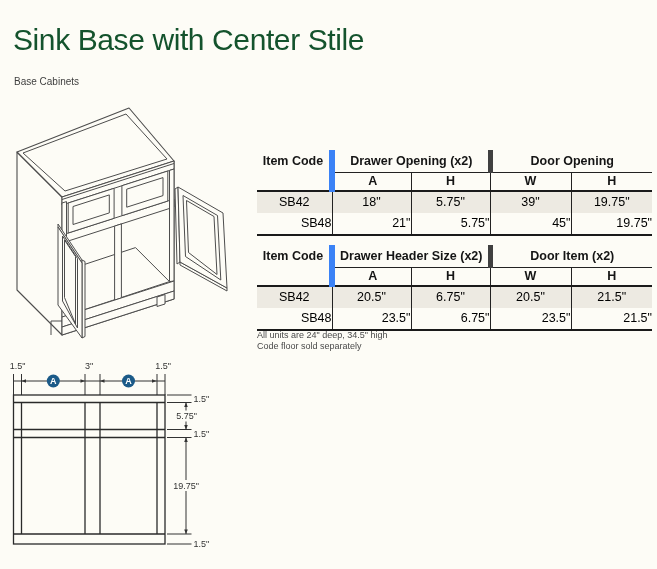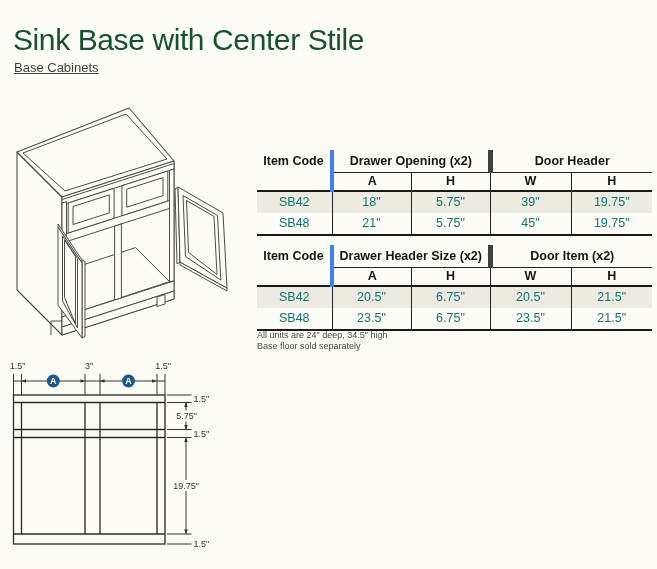--- a/index.html
+++ b/index.html
@@ -1,34 +1,34 @@
 <!DOCTYPE html>
 <html><head>
 <meta charset="utf-8">
 <style>
   html,body{margin:0;padding:0;}
   body{width:657px;height:569px;position:relative;overflow:hidden;
        background:#fdfcf6;font-family:"Liberation Sans",sans-serif;}
   .abs{position:absolute;}
   #title{left:13px;top:23px;font-size:30px;letter-spacing:-0.4px;color:#14532d;font-weight:400;}
-  #subtitle{left:14px;top:60px;font-size:13px;color:#3f3f3f;text-decoration:underline;}
+  #subtitle{left:14px;top:76px;font-size:10px;color:#3f3f3f;}
   table.spec{position:absolute;left:257px;width:395px;border-collapse:collapse;table-layout:fixed;
              font-family:"Liberation Sans",sans-serif;font-size:12.5px;}
   table.spec th,table.spec td{padding:0;text-align:center;vertical-align:middle;}
   table.spec thead th{font-weight:bold;color:#151515;}
   table.spec .r1{height:22px;}
   table.spec .r2 th{height:17px;border-bottom:2px solid #1a1a1a;}
-  table.spec .c0{border-right:4px solid #3b82f6;}
+  table.spec .c0{border-right:6px solid #3b82f6;}
   table.spec .grp{border-bottom:1px solid #222;}
   table.spec .g1{border-right:5px solid #404040;}
   table.spec .s1,table.spec .s2,table.spec .s3{border-right:1px solid #222;}
-  table.spec tbody td{height:21px;color:#0f766e;}
+  table.spec tbody td{height:21px;color:#000000;}
   table.spec tbody td:nth-child(-n+4){border-right:1px solid #222;}
   table.spec tbody tr.shaded{background:#edeae2;}
-  table.spec tbody tr:last-child td{border-bottom:2px solid #1a1a1a;}
+  table.spec tbody tr:last-child td{border-bottom:2px solid #1a1a1a;text-align:right;}
   #t1{top:150px;} #t2{top:245px;}
   #notes{left:257px;top:330px;font-size:9px;line-height:10.5px;color:#4a4a4a;}
   svg text{font-family:"Liberation Sans",sans-serif;}
   .dimtxt{font-size:9px;fill:#333;}
   .mark{font-size:9px;font-weight:bold;fill:#fff;}
 </style>
 </head>
 <body>
 
 <div class="abs" id="title">Sink Base with Center Stile</div>
@@ -88,21 +88,21 @@
       <col style="width:75px">
       <col style="width:79px">
       <col style="width:79px">
       <col style="width:81px">
       <col style="width:81px">
     </colgroup>
   <thead>
     <tr class="r1">
       <th class="c0">Item Code</th>
       <th class="grp g1" colspan="2">Drawer Opening (x2)</th>
-      <th class="grp" colspan="2">Door Header</th>
+      <th class="grp" colspan="2">Door Opening</th>
     </tr>
     <tr class="r2">
       <th class="c0"></th>
       <th class="s1">A</th>
       <th class="s2">H</th>
       <th class="s3">W</th>
       <th>H</th>
     </tr>
   </thead>
   <tbody>
@@ -158,21 +158,21 @@
         <td>23.5"</td>
         <td>6.75"</td>
         <td>23.5"</td>
         <td>21.5"</td>
       </tr>
     </tbody>
 </table>
 
 <div class="abs" id="notes">
   <div>All units are 24" deep, 34.5" high</div>
-  <div>Base floor sold separately</div>
+  <div>Code floor sold separately</div>
 </div>
 
 <svg class="abs" style="left:0;top:358px" width="230" height="200" viewBox="0 0 230 200">
 
   <g stroke="#333" stroke-width="1" fill="none">
     <line x1="13.5" y1="23" x2="165" y2="23"></line>
     <line x1="13.5" y1="16" x2="13.5" y2="37"></line>
       <line x1="21.5" y1="16" x2="21.5" y2="37"></line>
     <line x1="85" y1="16" x2="85" y2="37"></line>
       <line x1="100" y1="16" x2="100" y2="37"></line>

